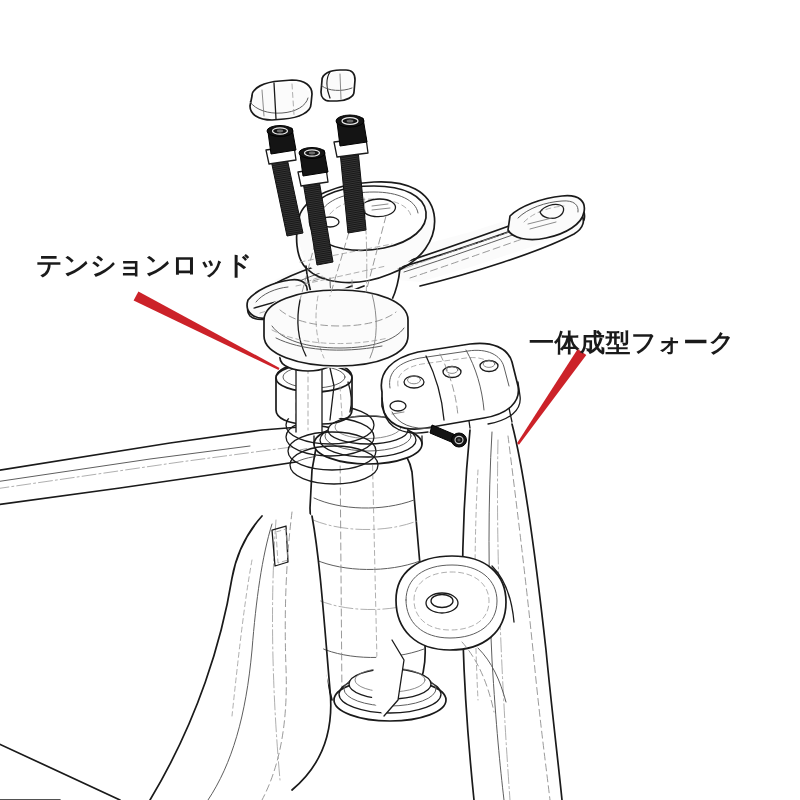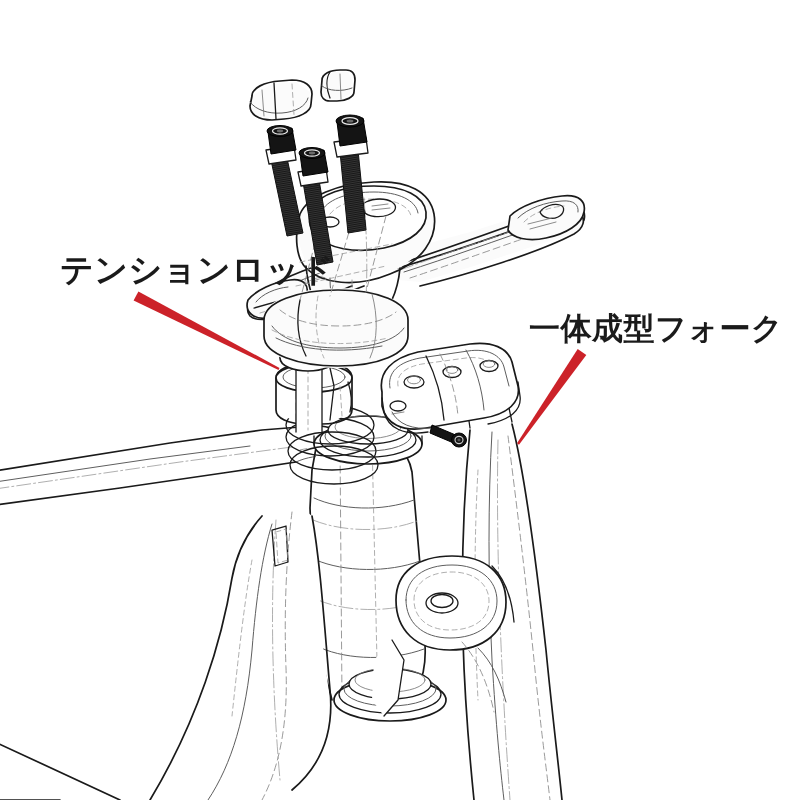--- a/index.html
+++ b/index.html
@@ -28,28 +28,28 @@
   }
   .callout-label {
     position: absolute;
     white-space: nowrap;
     color: #000000;
     font-weight: 700;
     letter-spacing: 0.5px;
     font-family: "DejaVu Sans", "Liberation Sans", sans-serif;
   }
   #label-tension-rod {
-    left: 60px;
+    left: 36px;
     top: 248px;
-    font-size: 33px;
+    font-size: 26px;
   }
   #label-fork {
     left: 529px;
-    top: 308px;
-    font-size: 31px;
+    top: 326px;
+    font-size: 25px;
   }
 </style>
 </head>
 <body>
 
 <div id="diagram-root" style="background: rgb(255, 255, 255);">
 
   <svg id="diagram-svg" viewBox="0 0 800 800" xmlns="http://www.w3.org/2000/svg">
     <defs>
 

